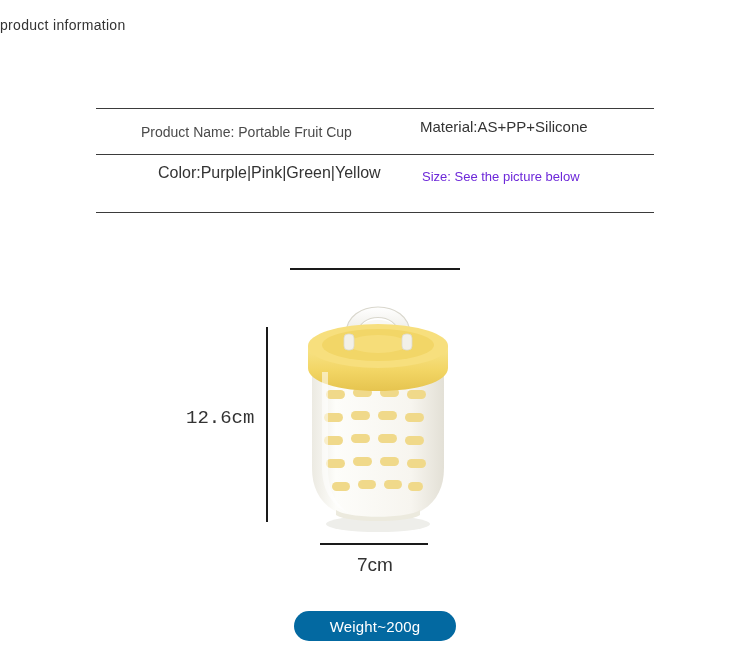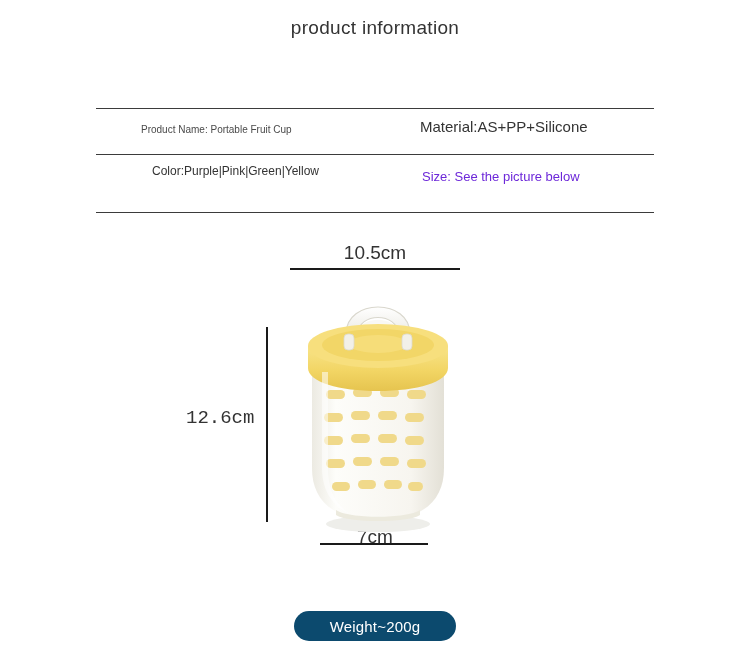--- a/index.html
+++ b/index.html
@@ -21,22 +21,22 @@
     width: 750px;
     height: 650px;
   }
 
   
   .title {
     position: absolute;
     top: 17px;
     left: 0;
     width: 750px;
-    text-align: center;
-    font-size: 19px;
+    text-align: left;
+    font-size: 14px;
     color: #333;
     letter-spacing: 0.3px;
   }
 
   
   .info-table {
     position: absolute;
     left: 96px;
     top: 108px;
     width: 558px;
@@ -52,33 +52,33 @@
   .rule.mid { top: 46px; }
   .rule.bot { top: 104px; }
 
   .cell {
     position: absolute;
     white-space: nowrap;
   }
   .cell-name {
     left: 45px;
     top: 16px;
-    font-size: 10px;
+    font-size: 14px;
     color: #4a4a4a;
   }
   .cell-material {
     left: 324px;
     top: 10px;
     font-size: 15px;
     color: #333;
   }
   .cell-color {
-    left: 56px;
+    left: 62px;
     top: 56px;
-    font-size: 12px;
+    font-size: 16px;
     color: #333;
   }
   .cell-size {
     left: 326px;
     top: 61px;
     font-size: 13px;
     color: #6d28d9;
   }
 
   
@@ -120,37 +120,37 @@
   .dim-bottom-line {
     position: absolute;
     top: 543px;
     left: 320px;
     width: 108px;
     height: 2px;
     background: #1a1a1a;
   }
   .dim-bottom-label {
     position: absolute;
-    top: 526px;
+    top: 554px;
     left: 0;
     width: 750px;
     text-align: center;
     font-size: 19px;
     color: #333;
   }
 
   
   .weight-pill {
     position: absolute;
     top: 611px;
     left: 294px;
     width: 162px;
     height: 30px;
     border-radius: 15px;
-    background: #0c4a6e;
+    background: #0369a1;
     color: #ffffff;
     font-size: 15px;
     display: flex;
     align-items: center;
     justify-content: center;
     letter-spacing: 0.2px;
   }
 
   
   .product {
@@ -175,21 +175,20 @@
 
     <div class="cell cell-name">Product Name: Portable Fruit Cup</div>
 
     <div class="cell cell-material">Material:AS+PP+Silicone</div>
 
     <div class="cell cell-color">Color:Purple|Pink|Green|Yellow</div>
 
     <div class="cell cell-size">Size: See the picture below</div>
   </div>
 
-  <div class="dim-top-label">10.5cm</div>
   <div class="dim-top-line"></div>
 
   <div class="dim-left-label">12.6cm</div>
   <div class="dim-left-line"></div>
 
   <div class="dim-bottom-line"></div>
   <div class="dim-bottom-label">7cm</div>
 
   <div class="product">
     <svg width="180" height="265" viewBox="0 0 180 265" xmlns="http://www.w3.org/2000/svg">

